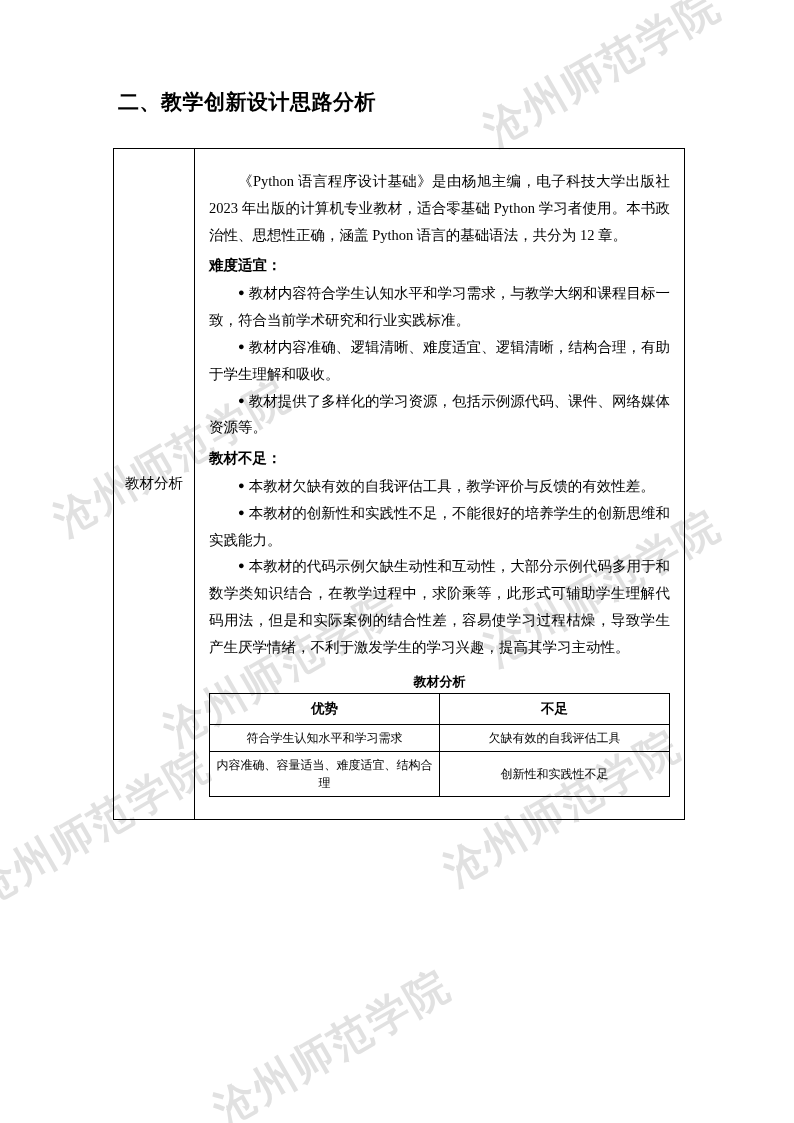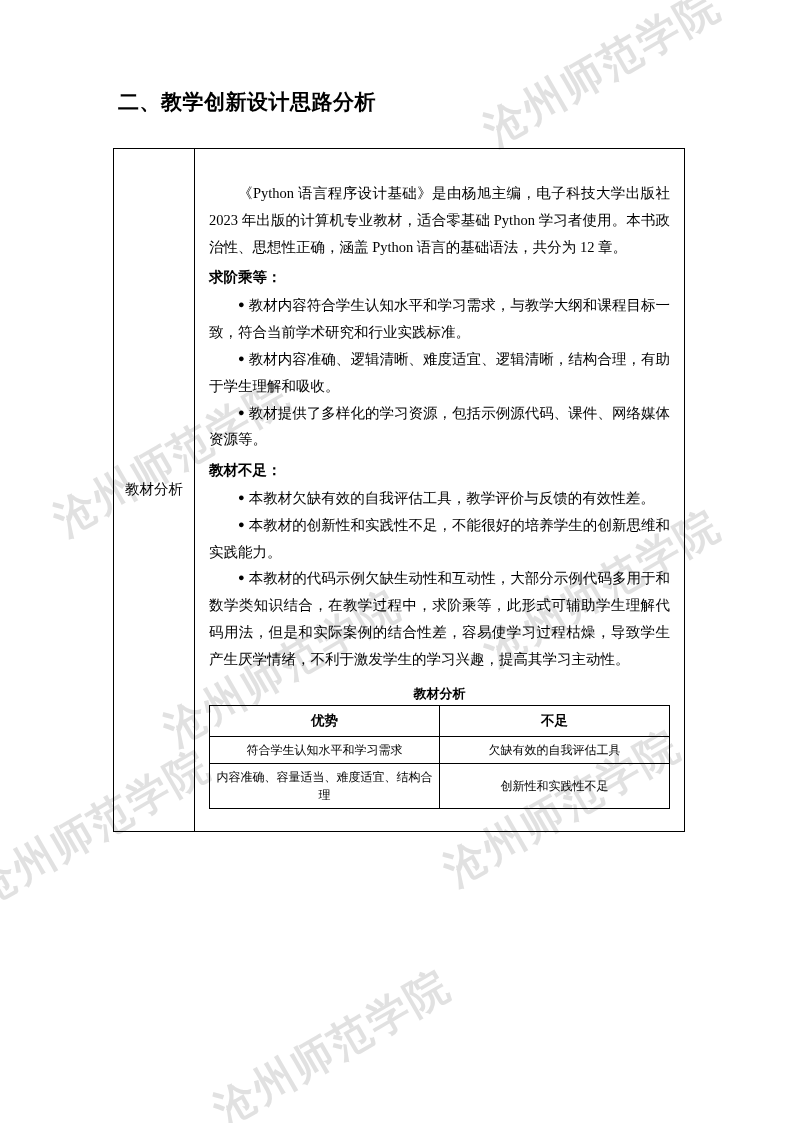--- a/index.html
+++ b/index.html
@@ -73,21 +73,21 @@
     text-align: center;
     font-size: 14.5px;
     vertical-align: middle;
   }
   td.content-cell {
     padding: 14px 14px 16px 14px;
     vertical-align: top;
   }
 
   p.para {
-    margin: 17px 0 1px 0;
+    margin: 5px 0 1px 0;
     font-size: 14.5px;
     line-height: 1.85;
     text-align: justify;
     text-indent: 2em;
   }
   .sub-title {
     margin: 4px 0 1px 0;
     font-size: 14.5px;
     font-weight: bold;
     line-height: 1.85;
@@ -156,21 +156,21 @@
   <div class="heading">二、教学创新设计思路分析</div>
 
   <table class="main-table">
     <tbody>
         <tr>
       <td class="label-cell">教材分析</td>
       <td class="content-cell">
 
         <p class="para">《Python 语言程序设计基础》是由杨旭主编，电子科技大学出版社 2023 年出版的计算机专业教材，适合零基础 Python 学习者使用。本书政治性、思想性正确，涵盖 Python 语言的基础语法，共分为 12 章。</p>
 
-        <div class="sub-title">求阶乘等：</div>
+        <div class="sub-title">难度适宜：</div>
 
         <p class="bullet-para">
           <span class="dot">●</span><span>教材内容符合学生认知水平和学习需求，与教学大纲和课程目标一致，符合当前学术研究和行业实践标准。</span>
         </p>
         <p class="bullet-para">
           <span class="dot">●</span><span>教材内容准确、逻辑清晰、难度适宜、逻辑清晰，结构合理，有助于学生理解和吸收。</span>
         </p>
         <p class="bullet-para">
           <span class="dot">●</span><span>教材提供了多样化的学习资源，包括示例源代码、课件、网络媒体资源等。</span>
         </p>

